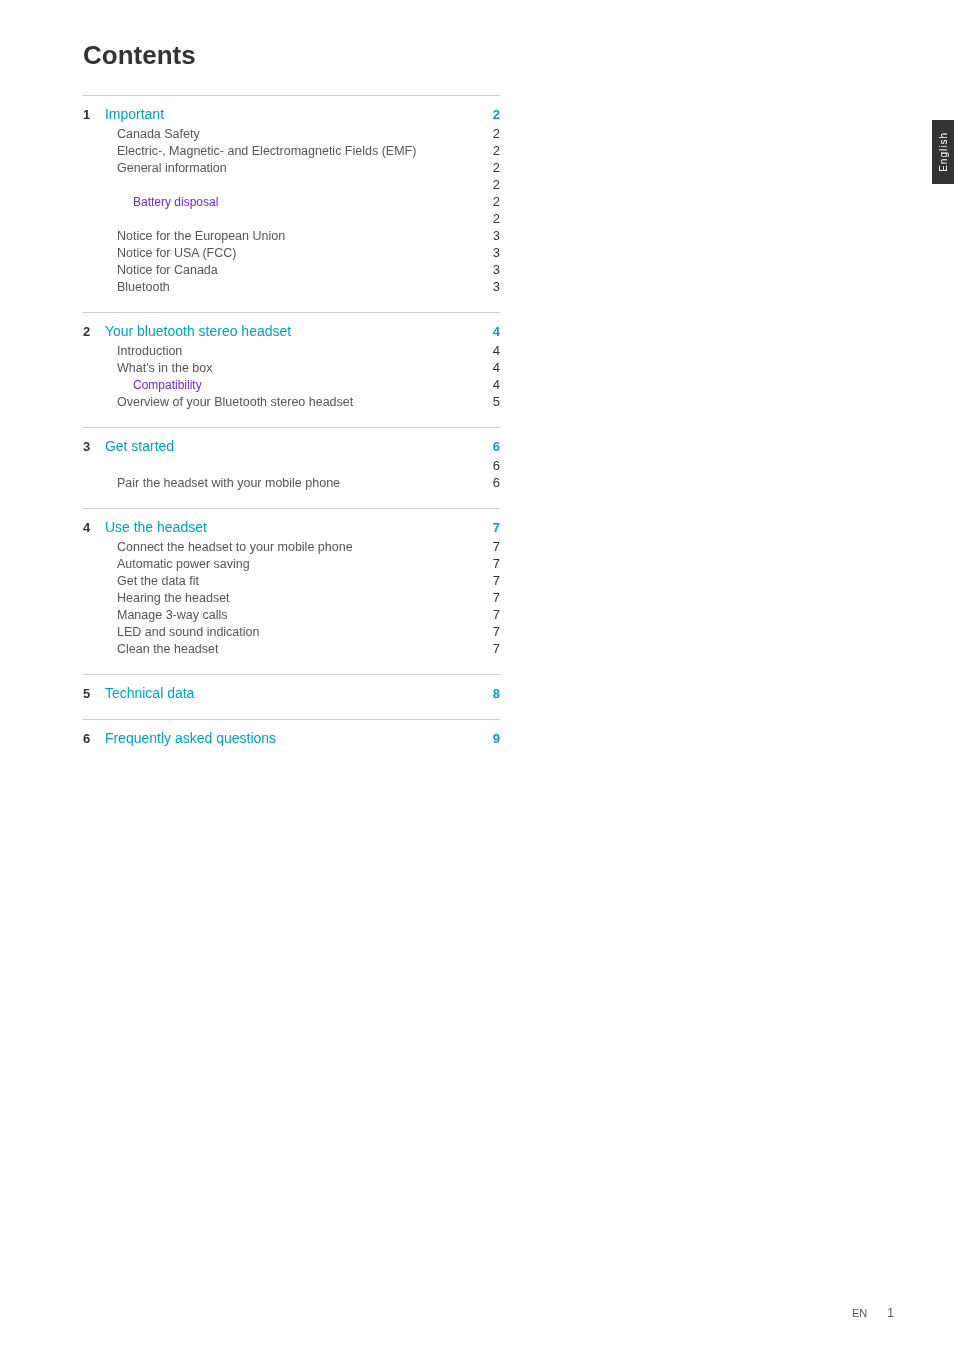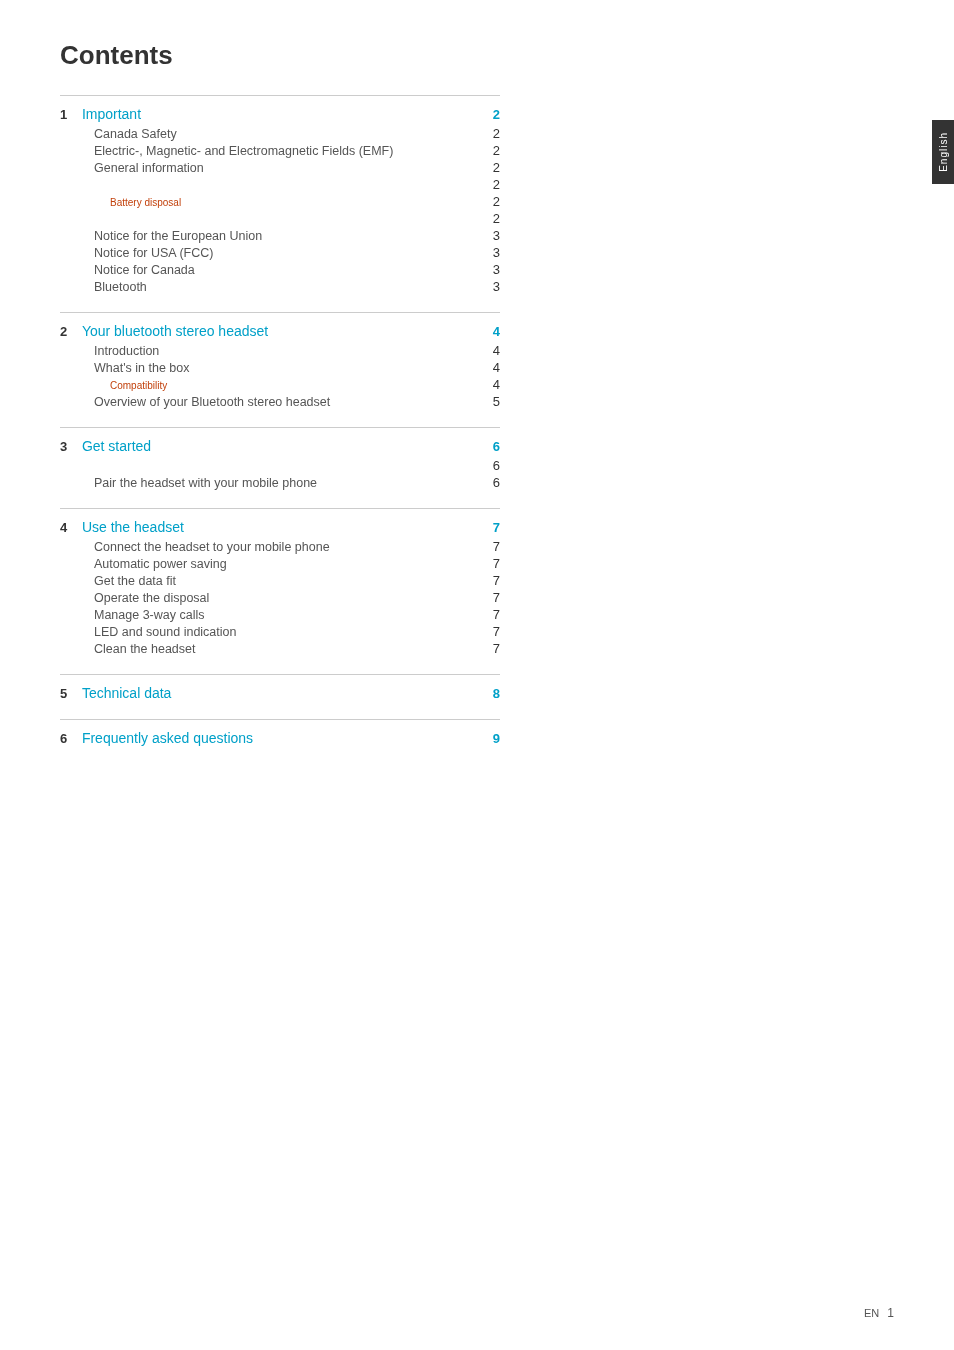--- a/index.html
+++ b/index.html
@@ -8,21 +8,21 @@
       width: 954px;
       min-height: 1350px;
       background: #ffffff;
       font-family: Arial, Helvetica, sans-serif;
       font-size: 13px;
       color: #333333;
       position: relative;
     }
 
     .page-container {
-      padding: 40px 60px 60px 60px;
+      padding: 40px 60px 60px 83px;
       max-width: 560px;
     }
 
     h1.contents-title {
       font-size: 26px;
       font-weight: bold;
       color: #333333;
       margin-bottom: 24px;
       font-family: Arial, Helvetica, sans-serif;
     }
@@ -68,22 +68,22 @@
     }
 
     .toc-label.sub-entry {
       padding-left: 16px;
       font-size: 12.5px;
       color: #555555;
     }
 
     .toc-label.sub-sub-entry {
       padding-left: 32px;
-      font-size: 10px;
-      color: #c2410c;
+      font-size: 12px;
+      color: #6d28d9;
     }
 
     .toc-page {
       font-size: 13px;
       color: #00a0c8;
       font-weight: bold;
       min-width: 20px;
       text-align: right;
     }
 
@@ -116,21 +116,21 @@
 
     
     .page-footer {
       position: absolute;
       bottom: 30px;
       right: 60px;
       font-size: 12px;
       color: #555555;
       display: flex;
       align-items: center;
-      gap: 8px;
+      gap: 20px;
     }
 
     .page-footer-label {
       font-size: 11px;
       color: #555555;
     }
 
     .page-footer-num {
       font-size: 12px;
       color: #555555;
@@ -257,21 +257,21 @@
           <span class="toc-label sub-entry">Automatic power saving</span>
           <span class="toc-page sub-page">7</span>
         </div>
         <div class="toc-row">
           <span class="toc-number"></span>
           <span class="toc-label sub-entry">Get the data fit</span>
           <span class="toc-page sub-page">7</span>
         </div>
         <div class="toc-row">
           <span class="toc-number"></span>
-          <span class="toc-label sub-entry">Operate the disposal</span>
+          <span class="toc-label sub-entry">Hearing the headset</span>
           <span class="toc-page sub-page">7</span>
         </div>
         <div class="toc-row">
           <span class="toc-number"></span>
           <span class="toc-label sub-entry">Manage 3-way calls</span>
           <span class="toc-page sub-page">7</span>
         </div>
         <div class="toc-row">
           <span class="toc-number"></span>
           <span class="toc-label sub-entry">LED and sound indication</span>

